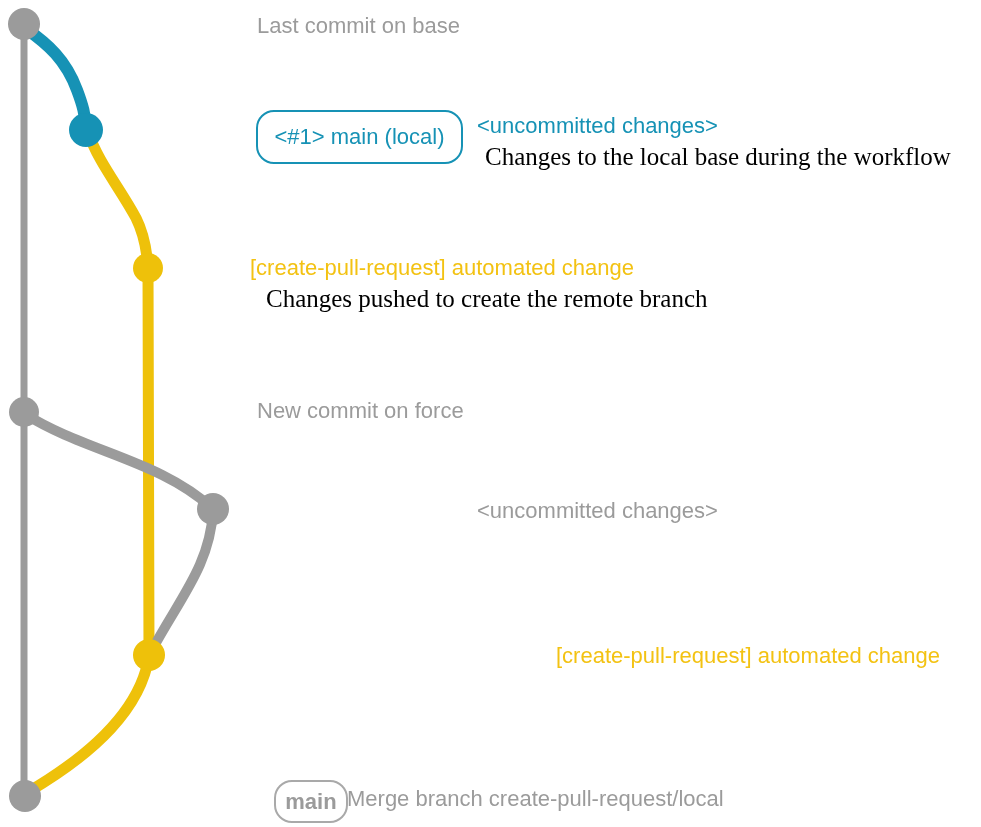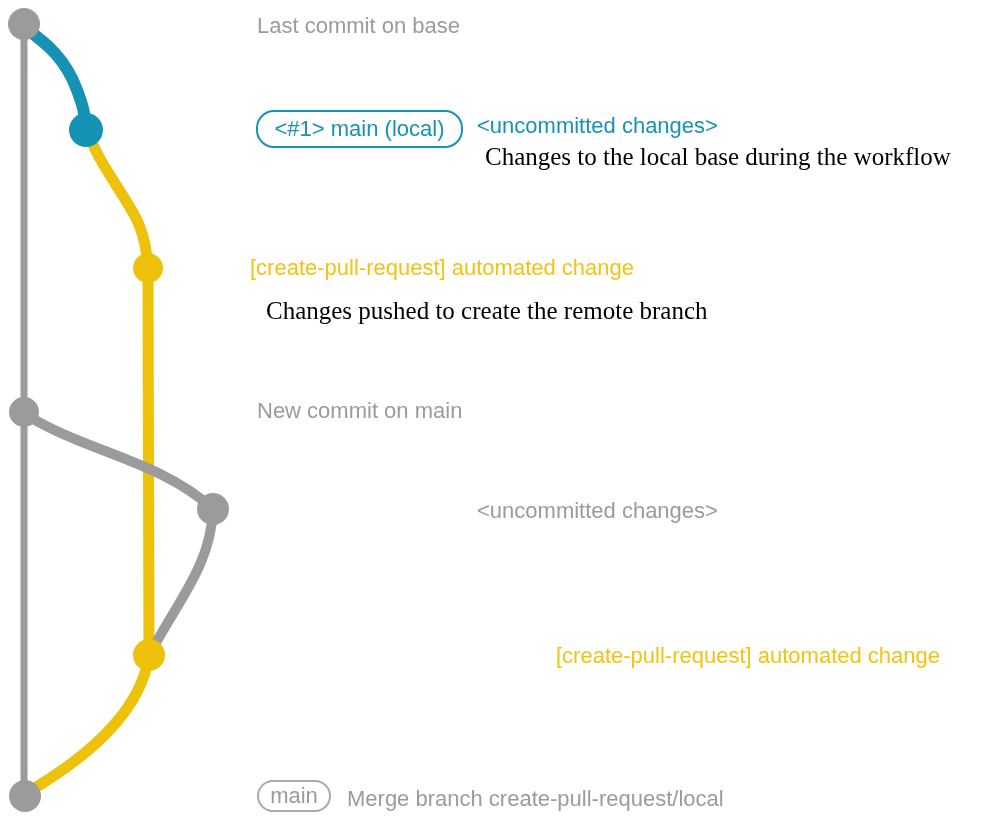--- a/index.html
+++ b/index.html
@@ -86,33 +86,33 @@
     <circle cx="86" cy="130" r="17" class="f-teal"></circle>
     <circle cx="148" cy="268" r="15" class="f-yellow"></circle>
     <circle cx="24" cy="412" r="15" class="f-gray"></circle>
     <circle cx="213" cy="509" r="16" class="f-gray"></circle>
     <circle cx="149" cy="655" r="16" class="f-yellow"></circle>
     <circle cx="25" cy="796" r="16" class="f-gray"></circle>
   </svg>
 
   <div class="txt gray-text" style="left:257px; top:12px;">Last commit on base</div>
 
-  <div class="badge badge-teal" style="left:256px; top:110px; width:207px; height:38px;">
+  <div class="badge badge-teal" style="left:256px; top:110px; width:207px; height:54px;">
     <span>&lt;#1&gt; main (local)</span>
   </div>
   <div class="txt teal-text" style="left:477px; top:112px;">&lt;uncommitted changes&gt;</div>
   <div class="desc" style="left:485px; top:144px;">Changes to the local base during the workflow</div>
 
   <div class="txt yellow-text" style="left:250px; top:254px;">[create-pull-request] automated change</div>
-  <div class="desc" style="left:266px; top:286px;margin-top:12px;">Changes pushed to create the remote branch</div>
+  <div class="desc" style="left:266px; top:286px;">Changes pushed to create the remote branch</div>
 
-  <div class="txt gray-text" style="left:257px; top:397px;">New commit on main</div>
+  <div class="txt gray-text" style="left:257px; top:397px;">New commit on force</div>
 
   <div class="txt gray-text" style="left:477px; top:497px;">&lt;uncommitted changes&gt;</div>
 
   <div class="txt yellow-text" style="left:556px; top:642px;">[create-pull-request] automated change</div>
 
-  <div class="badge badge-gray" style="left:257px; top:780px; width:74px; height:32px;">
+  <div class="badge badge-gray" style="left:274px; top:780px; width:74px; height:43px;font-weight:bold;">
     <span>main</span>
   </div>
   <div class="txt gray-text" style="left:347px; top:785px;">Merge branch create-pull-request/local</div>
 
 </div>
 
 </body></html>

